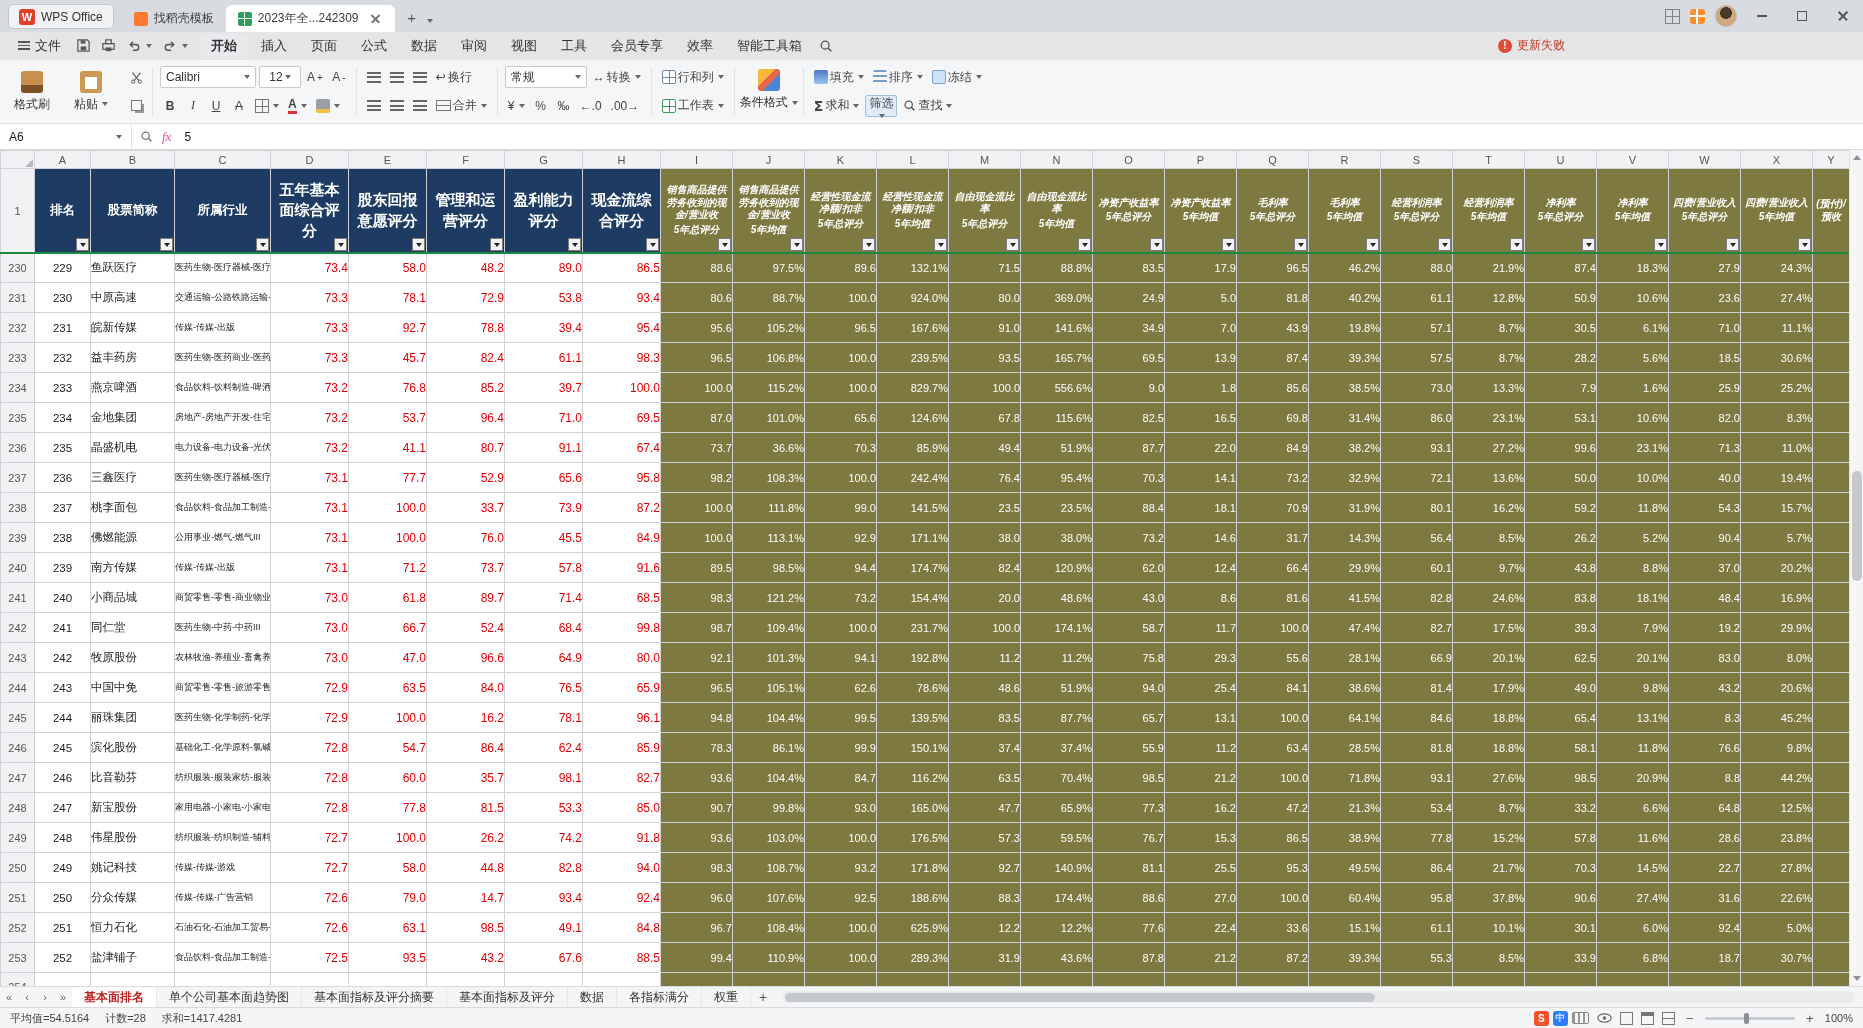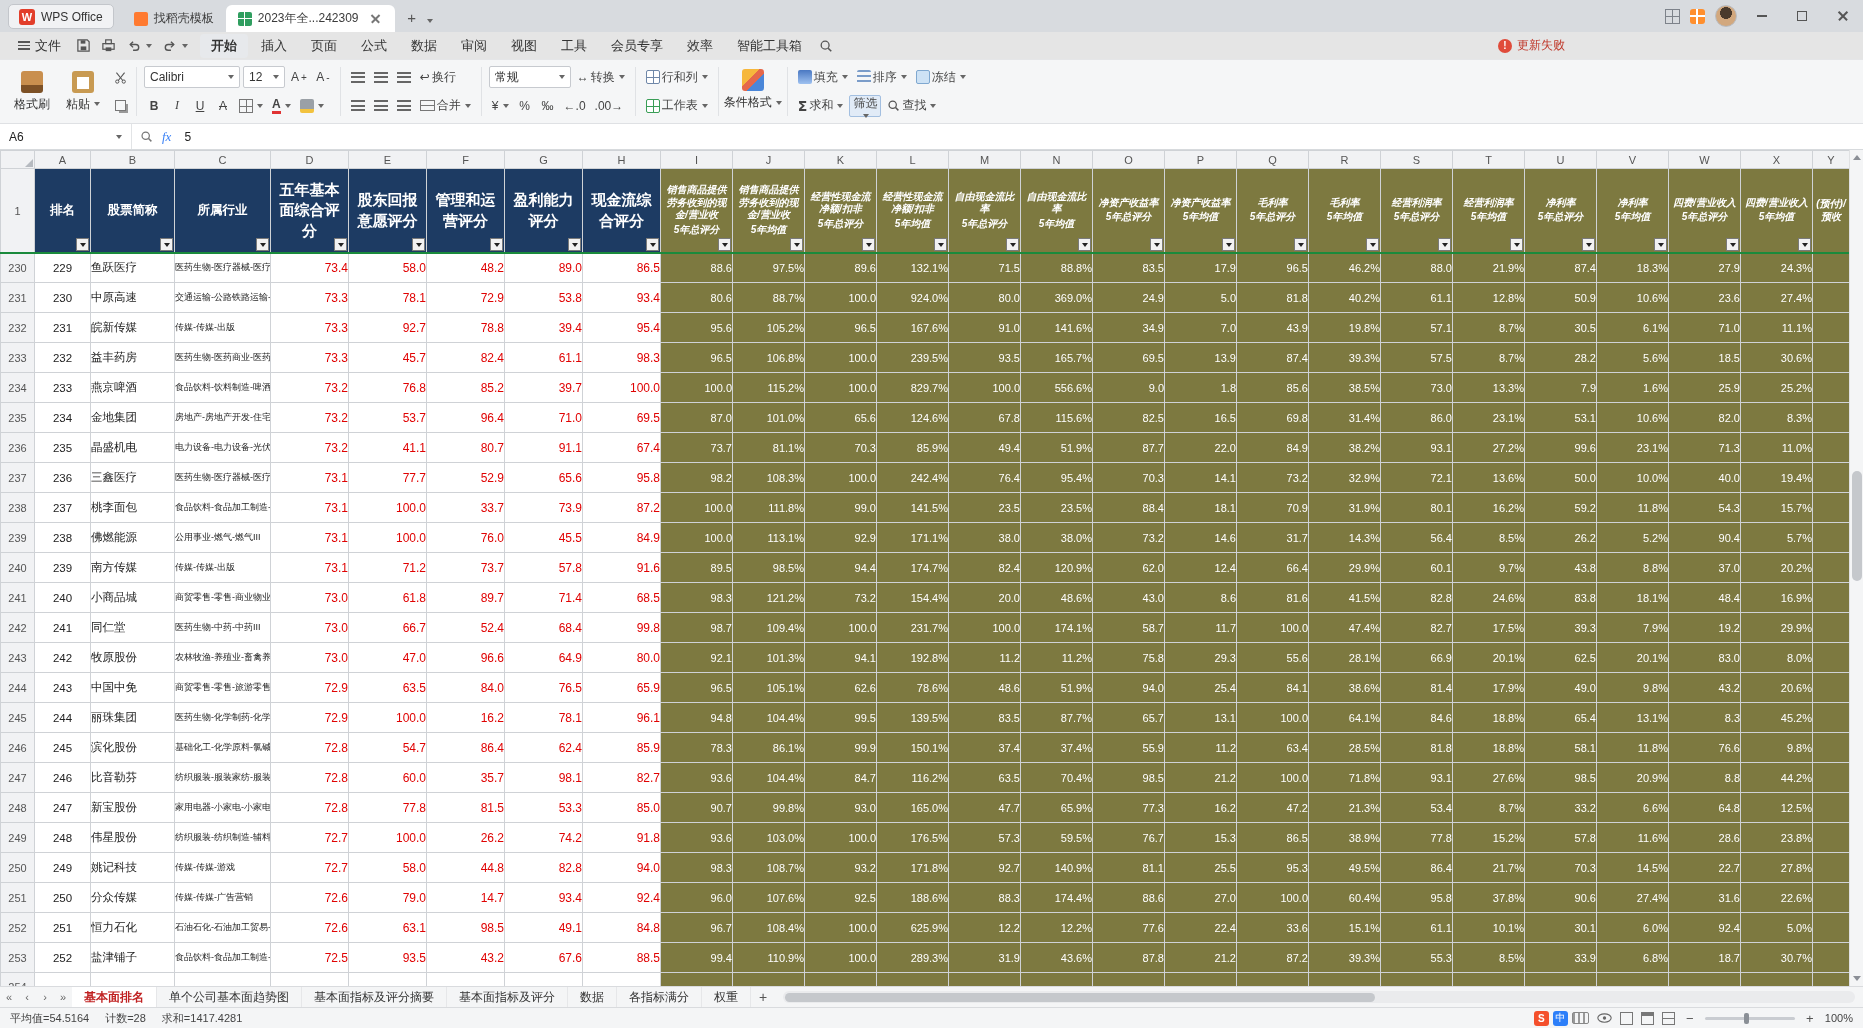--- a/index.html
+++ b/index.html
@@ -53,41 +53,41 @@
   .menus{display:flex;align-items:center;margin-left:6px;height:100%;}
   .menuitem{padding:3px 11px;font-size:13px;color:#333;border-radius:4px;margin:0 1px;white-space:nowrap;}
   .menuitem.active{background:#e7e9ec;font-weight:bold;}
   .update{display:flex;align-items:center;gap:5px;margin-left:auto;margin-right:290px;font-size:12px;color:#c0392b;}
   .updot{width:14px;height:14px;border-radius:50%;background:#e04b3a;color:#fff;font-size:10px;font-weight:bold;
          display:flex;align-items:center;justify-content:center;}
 
   
   .ribbon{height:64px;background:#f5f6f7;border-bottom:1px solid #dfe1e4;display:flex;align-items:stretch;
           padding:2px 6px;gap:2px;}
-  .rgroup{display:flex;align-items:center;gap:3px;padding:2px;}
+  .rgroup{display:flex;align-items:center;gap:11px;padding:2px;}
   .rcol{display:flex;flex-direction:column;justify-content:space-around;padding:1px 3px;}
   .rrow{display:flex;align-items:center;gap:3px;height:27px;}
   .vdiv{width:1px;background:#e0e2e5;margin:5px 2px;}
   .bigbtn{display:flex;flex-direction:column;align-items:center;justify-content:center;gap:3px;
           width:48px;height:56px;font-size:12px;color:#333;border-radius:3px;}
   .blbl{display:flex;align-items:center;gap:2px;white-space:nowrap;}
   .icbig{display:inline-block;width:22px;height:22px;border-radius:3px;}
   .brush-icon{background:linear-gradient(#c98f4e 62%,#7d5126 62%);}
   .paste-icon{background:linear-gradient(#fff 0 0) 50% 60%/12px 12px no-repeat,#c89a52;}
   .condfmt-icon{background:linear-gradient(135deg,#f6b73c 0 40%,#e5684a 40% 60%,#4a86d8 60% 100%);}
   .tbtn{min-width:20px;height:22px;display:inline-flex;align-items:center;justify-content:center;gap:2px;
         font-size:12px;color:#444;border-radius:2px;padding:0 3px;white-space:nowrap;}
   .tbtn.b{font-weight:bold;}
   .tbtn.i{font-style:italic;font-family:"Liberation Serif",serif;}
   .tbtn.u{text-decoration:underline;}
   .tbtn.st{text-decoration:line-through;}
   .Ared{border-bottom:3px solid #e03333;line-height:1.05;font-weight:600;display:inline-block;}
   .combo{height:22px;border:1px solid #c7cacf;background:#fff;border-radius:2px;display:flex;align-items:center;
          justify-content:space-between;padding:0 5px;font-size:12px;color:#333;}
-  .fname{width:96px;}.fsize{width:42px;}.numfmt{width:82px;}
+  .fname{width:96px;}.fsize{width:42px;justify-content:center;}.numfmt{width:82px;}
   .caret{width:0;height:0;border-left:3.5px solid transparent;border-right:3.5px solid transparent;
          border-top:4px solid #666;display:inline-block;margin-left:2px;}
   .bars{display:inline-block;width:14px;height:11px;
         background:repeating-linear-gradient(to bottom,#666 0 2px,transparent 2px 4.5px);}
   .mini{display:inline-block;width:14px;height:14px;border-radius:2px;background:#fff;border:1px solid #6f87a8;
         background-image:linear-gradient(to right,transparent 6px,#6f87a8 6px 7px,transparent 7px),
         linear-gradient(to bottom,transparent 6px,#6f87a8 6px 7px,transparent 7px);}
   .mi-sheet{border-color:#3a9e57;background-image:linear-gradient(to right,transparent 6px,#3a9e57 6px 7px,transparent 7px),
         linear-gradient(to bottom,transparent 6px,#3a9e57 6px 7px,transparent 7px);}
   .mi-fill{border:0;background:linear-gradient(#4a78c2,#9ec1f0);}
@@ -102,21 +102,21 @@
   .funnel{display:inline-block;width:11px;height:11px;background:#555;
         clip-path:polygon(0 0,100% 0,62% 45%,62% 100%,38% 100%,38% 45%);}
   .sigma{font-size:14px;font-weight:bold;color:#444;font-family:"DejaVu Sans",sans-serif;}
   .selected{background:#e1ebf7;border:1px solid #a3bfe0;flex-direction:column;}
   .smallstack{display:flex;flex-direction:column;justify-content:space-around;height:56px;}
 
   
   .fbar{height:26px;background:#fff;border-bottom:1px solid #d7dadd;display:flex;align-items:center;}
   .namebox{width:132px;height:100%;border-right:1px solid #e2e4e6;display:flex;align-items:center;
            justify-content:space-between;padding:0 9px;font-size:12px;color:#222;}
-  .fx{font-style:italic;font-family:"Liberation Serif",serif;font-size:13px;color:#3b82f6;padding:0 9px;}
+  .fx{font-style:italic;font-family:"Liberation Serif",serif;font-size:13px;color:#ec4899;padding:0 9px;}
   .fval{font-size:12px;color:#222;padding-left:4px;}
 
   
   .gridwrap{position:relative;width:1863px;height:836px;overflow:hidden;background:#e8e9eb;}
   #sheet-table{border-collapse:collapse;table-layout:fixed;width:1849px;background:#fff;}
   #sheet-table th,#sheet-table td{border:1px solid #cfd2d6;padding:0;overflow:hidden;white-space:nowrap;}
   .letters th{height:18px;background:#f1f2f4;font-weight:400;font-size:11px;color:#555;text-align:center;border-color:#d6d8db;}
   .corner{position:relative;background:#ecedef;}
   .ctri{position:absolute;right:1px;bottom:1px;width:0;height:0;border-left:8px solid transparent;border-bottom:8px solid #b6bac0;}
   .rowhdr{background:#f1f2f4;font-weight:400;font-size:11px;color:#555;text-align:center;border-color:#d6d8db;}
@@ -881,21 +881,21 @@
             <th class="rowhdr">236</th>
             <td class="c-rank">235</td>
             <td class="c-name">晶盛机电</td>
             <td class="c-ind">电力设备-电力设备-光伏设备</td>
             <td class="c-score">73.2</td>
             <td class="c-score">41.1</td>
             <td class="c-score">80.7</td>
             <td class="c-score">91.1</td>
             <td class="c-score">67.4</td>
             <td class="c-metric">73.7</td>
-            <td class="c-metric">81.1%</td>
+            <td class="c-metric">36.6%</td>
             <td class="c-metric">70.3</td>
             <td class="c-metric">85.9%</td>
             <td class="c-metric">49.4</td>
             <td class="c-metric">51.9%</td>
             <td class="c-metric">87.7</td>
             <td class="c-metric">22.0</td>
             <td class="c-metric">84.9</td>
             <td class="c-metric">38.2%</td>
             <td class="c-metric">93.1</td>
             <td class="c-metric">27.2%</td>

